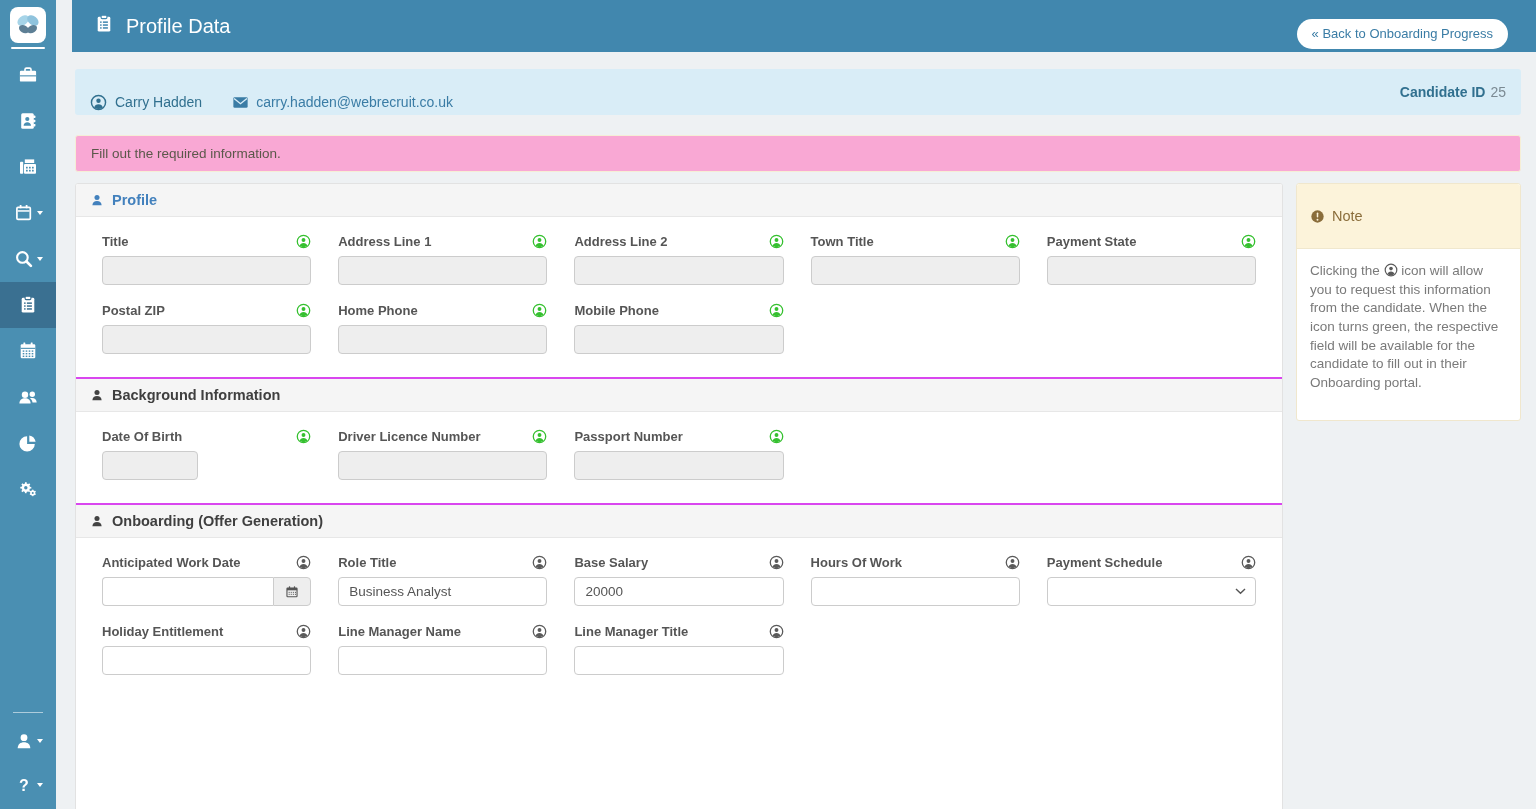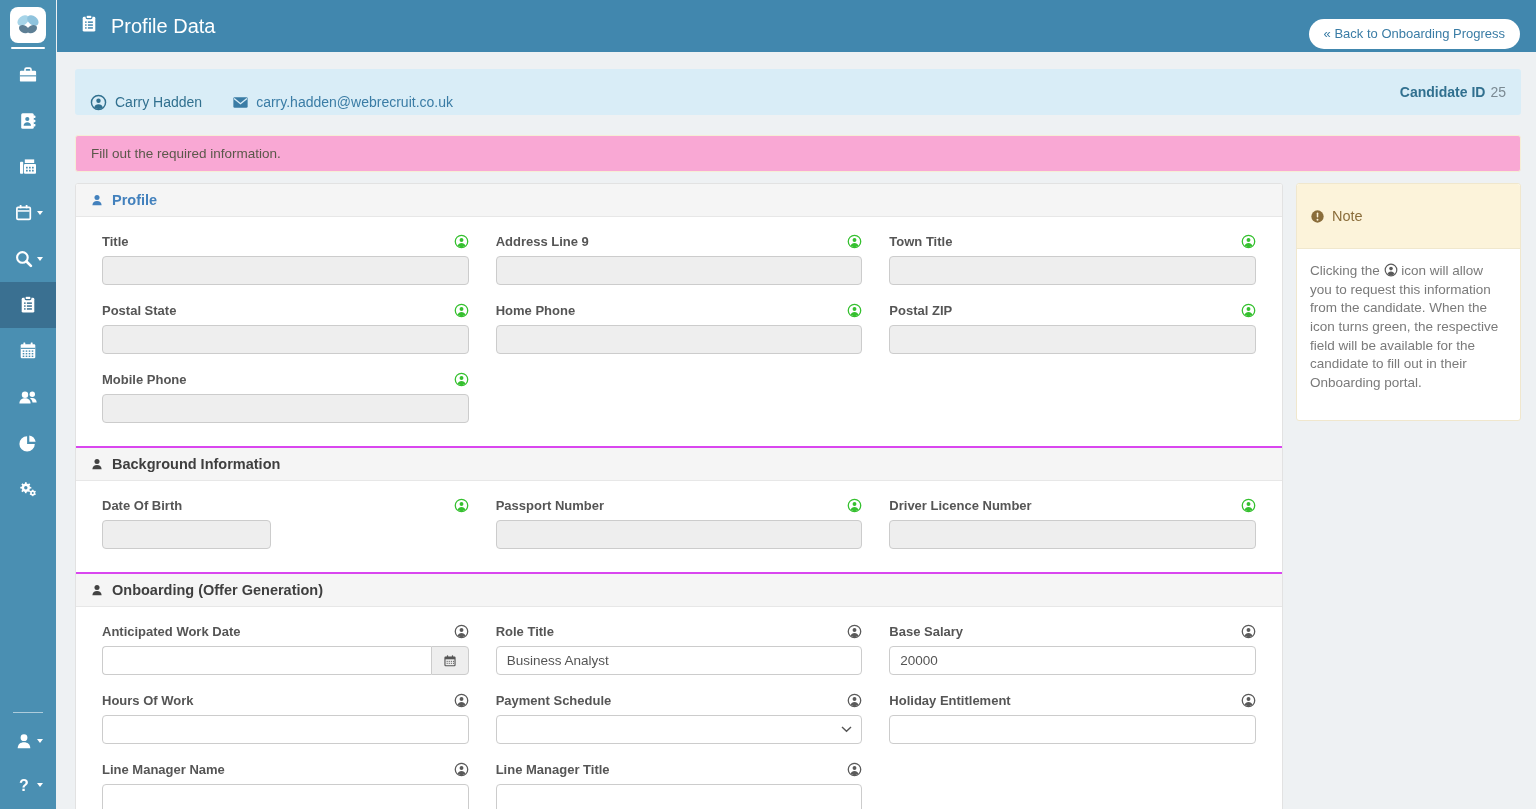--- a/index.html
+++ b/index.html
@@ -13,21 +13,21 @@
   .logo-underline { width:34px; height:2px; background:#fff; margin-top:4px; border-radius:1px; }
   .side-item { width:56px; height:46px; display:flex; align-items:center; justify-content:center; cursor:pointer; }
   .side-item.active { background:#3a7091; }
   .side-item svg { width:20px; height:20px; display:block; }
   .caret { width:0; height:0; border-left:3.5px solid transparent; border-right:3.5px solid transparent; border-top:4px solid #fff; margin-left:3px; }
   .side-bottom { margin-top:auto; width:100%; display:flex; flex-direction:column; align-items:center; padding-bottom:2px; }
   .side-divider { width:30px; height:1px; background:rgba(255,255,255,.55); margin-bottom:6px; }
   .side-bottom .side-item { height:44px; }
 
   
-  .topbar { position:absolute; left:57px; right:0; top:0; height:52px; background:#4187ae; display:flex; align-items:center; padding:0 16px 0 22px; z-index:5; }
+  .topbar { position:absolute; left:72px; right:0; top:0; height:52px; background:#4187ae; display:flex; align-items:center; padding:0 28px 0 22px; z-index:5; }
   .topbar-title { display:flex; align-items:center; gap:12px; }
   .topbar-title svg { width:20px; height:20px; }
   .topbar-title h1 { color:#fff; font-size:20px; font-weight:400; }
   .back-btn { margin-left:auto; background:#fff; border:none; border-radius:15px; height:30px; padding:0 15px; color:#3a7ca5; font-size:13px; cursor:pointer; font-family:inherit;margin-top:15px; }
 
   
   .content { position:absolute; left:56px; top:52px; right:0; bottom:0; padding:17px 15px 0 19px; overflow:hidden; }
 
   .cand-bar { height:46px; background:#d9edf7; border-radius:3px; display:flex; align-items:center; padding:0 15px; }
   .cand-left { display:flex; align-items:center; gap:8px; color:#31708f; font-size:14px;margin-top:20px; }
@@ -40,21 +40,21 @@
   .alert { margin-top:20px; height:37px; background:#f9a8d4; border:1px solid #f5eed6; border-radius:3px; display:flex; align-items:center; padding:0 15px; font-size:13.5px; color:#5b574a; }
 
   .content-row { display:flex; align-items:flex-start; gap:13px; margin-top:11px; }
 
   .panel { flex:1; background:#fff; border:1px solid #e2e2e2; border-radius:3px; min-height:720px; overflow:hidden; }
   .sec-heading { background:#f5f5f5; border-bottom:1px solid #e7e7e7; padding:8px 14px; font-size:14.5px; display:flex; align-items:center; gap:8px; color:#3f3f3f;font-weight:bold; }
   .sec-heading + .fields + .sec-heading { border-top:2px solid #d946ef; }
   .sec-heading.primary { color:#4381bd; }
   .sec-heading svg { width:14px; height:14px; }
 
-  .fields { display:grid; grid-template-columns:repeat(3,1fr); column-gap:27px; row-gap:18px; padding:17px 26px 23px; }
+  .fields { display:grid; grid-template-columns:repeat(5,1fr); column-gap:27px; row-gap:18px; padding:17px 26px 23px; }
   .f-label-row { display:flex; align-items:center; justify-content:space-between; margin-bottom:7px; }
   .f-label { font-size:13px; font-weight:bold; color:#555; }
   .req-icon { width:15px; height:15px; cursor:pointer; display:flex; }
   .req-icon svg { width:15px; height:15px; }
   .f-input { width:100%; height:29px; border:1px solid #ccc; border-radius:4px; padding:0 10px; font-size:13.5px; color:#555; font-family:inherit; background:#fff; display:block; }
   .f-input:disabled { background:#eee; }
   .f-input.narrow { width:46%; }
   .input-group { display:flex; }
   .input-group .f-input { border-radius:4px 0 0 4px; border-right:none; flex:1; }
   .addon-btn { width:38px; height:29px; background:#eee; border:1px solid #ccc; border-radius:0 4px 4px 0; display:flex; align-items:center; justify-content:center; cursor:pointer; }
@@ -303,21 +303,34 @@
                   <circle cx="10" cy="10" r="8.3" fill="none" stroke="#35c02f" stroke-width="1.7"></circle>
                   <circle cx="10" cy="8" r="2.6" fill="#35c02f"></circle>
                   <path d="M4.9 15.8a8.3 8.3 0 0 0 10.2 0c-.7-2.4-2.6-3.7-5.1-3.7s-4.4 1.3-5.1 3.7Z" fill="#35c02f"></path>
                 </svg>
               </span>
             </div>
             <input class="f-input" disabled="" style="">
           </div>
           <div class="field">
             <div class="f-label-row">
-              <span class="f-label">Address Line 9</span>
+              <span class="f-label">Address Line 1</span>
+              <span class="req-icon">
+                <svg viewBox="0 0 20 20">
+                  <circle cx="10" cy="10" r="8.3" fill="none" stroke="#35c02f" stroke-width="1.7"></circle>
+                  <circle cx="10" cy="8" r="2.6" fill="#35c02f"></circle>
+                  <path d="M4.9 15.8a8.3 8.3 0 0 0 10.2 0c-.7-2.4-2.6-3.7-5.1-3.7s-4.4 1.3-5.1 3.7Z" fill="#35c02f"></path>
+                </svg>
+              </span>
+            </div>
+            <input class="f-input" disabled="" style="">
+          </div>
+          <div class="field">
+            <div class="f-label-row">
+              <span class="f-label">Address Line 2</span>
               <span class="req-icon">
                 <svg viewBox="0 0 20 20">
                   <circle cx="10" cy="10" r="8.3" fill="none" stroke="#35c02f" stroke-width="1.7"></circle>
                   <circle cx="10" cy="8" r="2.6" fill="#35c02f"></circle>
                   <path d="M4.9 15.8a8.3 8.3 0 0 0 10.2 0c-.7-2.4-2.6-3.7-5.1-3.7s-4.4 1.3-5.1 3.7Z" fill="#35c02f"></path>
                 </svg>
               </span>
             </div>
             <input class="f-input" disabled="" style="">
           </div>
@@ -329,47 +342,47 @@
                   <circle cx="10" cy="10" r="8.3" fill="none" stroke="#35c02f" stroke-width="1.7"></circle>
                   <circle cx="10" cy="8" r="2.6" fill="#35c02f"></circle>
                   <path d="M4.9 15.8a8.3 8.3 0 0 0 10.2 0c-.7-2.4-2.6-3.7-5.1-3.7s-4.4 1.3-5.1 3.7Z" fill="#35c02f"></path>
                 </svg>
               </span>
             </div>
             <input class="f-input" disabled="" style="">
           </div>
           <div class="field">
             <div class="f-label-row">
-              <span class="f-label">Postal State</span>
+              <span class="f-label">Payment State</span>
+              <span class="req-icon">
+                <svg viewBox="0 0 20 20">
+                  <circle cx="10" cy="10" r="8.3" fill="none" stroke="#35c02f" stroke-width="1.7"></circle>
+                  <circle cx="10" cy="8" r="2.6" fill="#35c02f"></circle>
+                  <path d="M4.9 15.8a8.3 8.3 0 0 0 10.2 0c-.7-2.4-2.6-3.7-5.1-3.7s-4.4 1.3-5.1 3.7Z" fill="#35c02f"></path>
+                </svg>
+              </span>
+            </div>
+            <input class="f-input" disabled="" style="">
+          </div>
+          <div class="field">
+            <div class="f-label-row">
+              <span class="f-label">Postal ZIP</span>
               <span class="req-icon">
                 <svg viewBox="0 0 20 20">
                   <circle cx="10" cy="10" r="8.3" fill="none" stroke="#35c02f" stroke-width="1.7"></circle>
                   <circle cx="10" cy="8" r="2.6" fill="#35c02f"></circle>
                   <path d="M4.9 15.8a8.3 8.3 0 0 0 10.2 0c-.7-2.4-2.6-3.7-5.1-3.7s-4.4 1.3-5.1 3.7Z" fill="#35c02f"></path>
                 </svg>
               </span>
             </div>
             <input class="f-input" disabled="" style="">
           </div>
           <div class="field">
             <div class="f-label-row">
               <span class="f-label">Home Phone</span>
-              <span class="req-icon">
-                <svg viewBox="0 0 20 20">
-                  <circle cx="10" cy="10" r="8.3" fill="none" stroke="#35c02f" stroke-width="1.7"></circle>
-                  <circle cx="10" cy="8" r="2.6" fill="#35c02f"></circle>
-                  <path d="M4.9 15.8a8.3 8.3 0 0 0 10.2 0c-.7-2.4-2.6-3.7-5.1-3.7s-4.4 1.3-5.1 3.7Z" fill="#35c02f"></path>
-                </svg>
-              </span>
-            </div>
-            <input class="f-input" disabled="" style="">
-          </div>
-          <div class="field">
-            <div class="f-label-row">
-              <span class="f-label">Postal ZIP</span>
               <span class="req-icon">
                 <svg viewBox="0 0 20 20">
                   <circle cx="10" cy="10" r="8.3" fill="none" stroke="#35c02f" stroke-width="1.7"></circle>
                   <circle cx="10" cy="8" r="2.6" fill="#35c02f"></circle>
                   <path d="M4.9 15.8a8.3 8.3 0 0 0 10.2 0c-.7-2.4-2.6-3.7-5.1-3.7s-4.4 1.3-5.1 3.7Z" fill="#35c02f"></path>
                 </svg>
               </span>
             </div>
             <input class="f-input" disabled="" style="">
           </div>
@@ -403,34 +416,34 @@
                   <circle cx="10" cy="10" r="8.3" fill="none" stroke="#35c02f" stroke-width="1.7"></circle>
                   <circle cx="10" cy="8" r="2.6" fill="#35c02f"></circle>
                   <path d="M4.9 15.8a8.3 8.3 0 0 0 10.2 0c-.7-2.4-2.6-3.7-5.1-3.7s-4.4 1.3-5.1 3.7Z" fill="#35c02f"></path>
                 </svg>
               </span>
             </div>
             <input class="f-input narrow" disabled="" style="">
           </div>
           <div class="field">
             <div class="f-label-row">
+              <span class="f-label">Driver Licence Number</span>
+              <span class="req-icon">
+                <svg viewBox="0 0 20 20">
+                  <circle cx="10" cy="10" r="8.3" fill="none" stroke="#35c02f" stroke-width="1.7"></circle>
+                  <circle cx="10" cy="8" r="2.6" fill="#35c02f"></circle>
+                  <path d="M4.9 15.8a8.3 8.3 0 0 0 10.2 0c-.7-2.4-2.6-3.7-5.1-3.7s-4.4 1.3-5.1 3.7Z" fill="#35c02f"></path>
+                </svg>
+              </span>
+            </div>
+            <input class="f-input" disabled="" style="">
+          </div>
+          <div class="field">
+            <div class="f-label-row">
               <span class="f-label">Passport Number</span>
-              <span class="req-icon">
-                <svg viewBox="0 0 20 20">
-                  <circle cx="10" cy="10" r="8.3" fill="none" stroke="#35c02f" stroke-width="1.7"></circle>
-                  <circle cx="10" cy="8" r="2.6" fill="#35c02f"></circle>
-                  <path d="M4.9 15.8a8.3 8.3 0 0 0 10.2 0c-.7-2.4-2.6-3.7-5.1-3.7s-4.4 1.3-5.1 3.7Z" fill="#35c02f"></path>
-                </svg>
-              </span>
-            </div>
-            <input class="f-input" disabled="" style="">
-          </div>
-          <div class="field">
-            <div class="f-label-row">
-              <span class="f-label">Driver Licence Number</span>
               <span class="req-icon">
                 <svg viewBox="0 0 20 20">
                   <circle cx="10" cy="10" r="8.3" fill="none" stroke="#35c02f" stroke-width="1.7"></circle>
                   <circle cx="10" cy="8" r="2.6" fill="#35c02f"></circle>
                   <path d="M4.9 15.8a8.3 8.3 0 0 0 10.2 0c-.7-2.4-2.6-3.7-5.1-3.7s-4.4 1.3-5.1 3.7Z" fill="#35c02f"></path>
                 </svg>
               </span>
             </div>
             <input class="f-input" disabled="" style="">
           </div>

